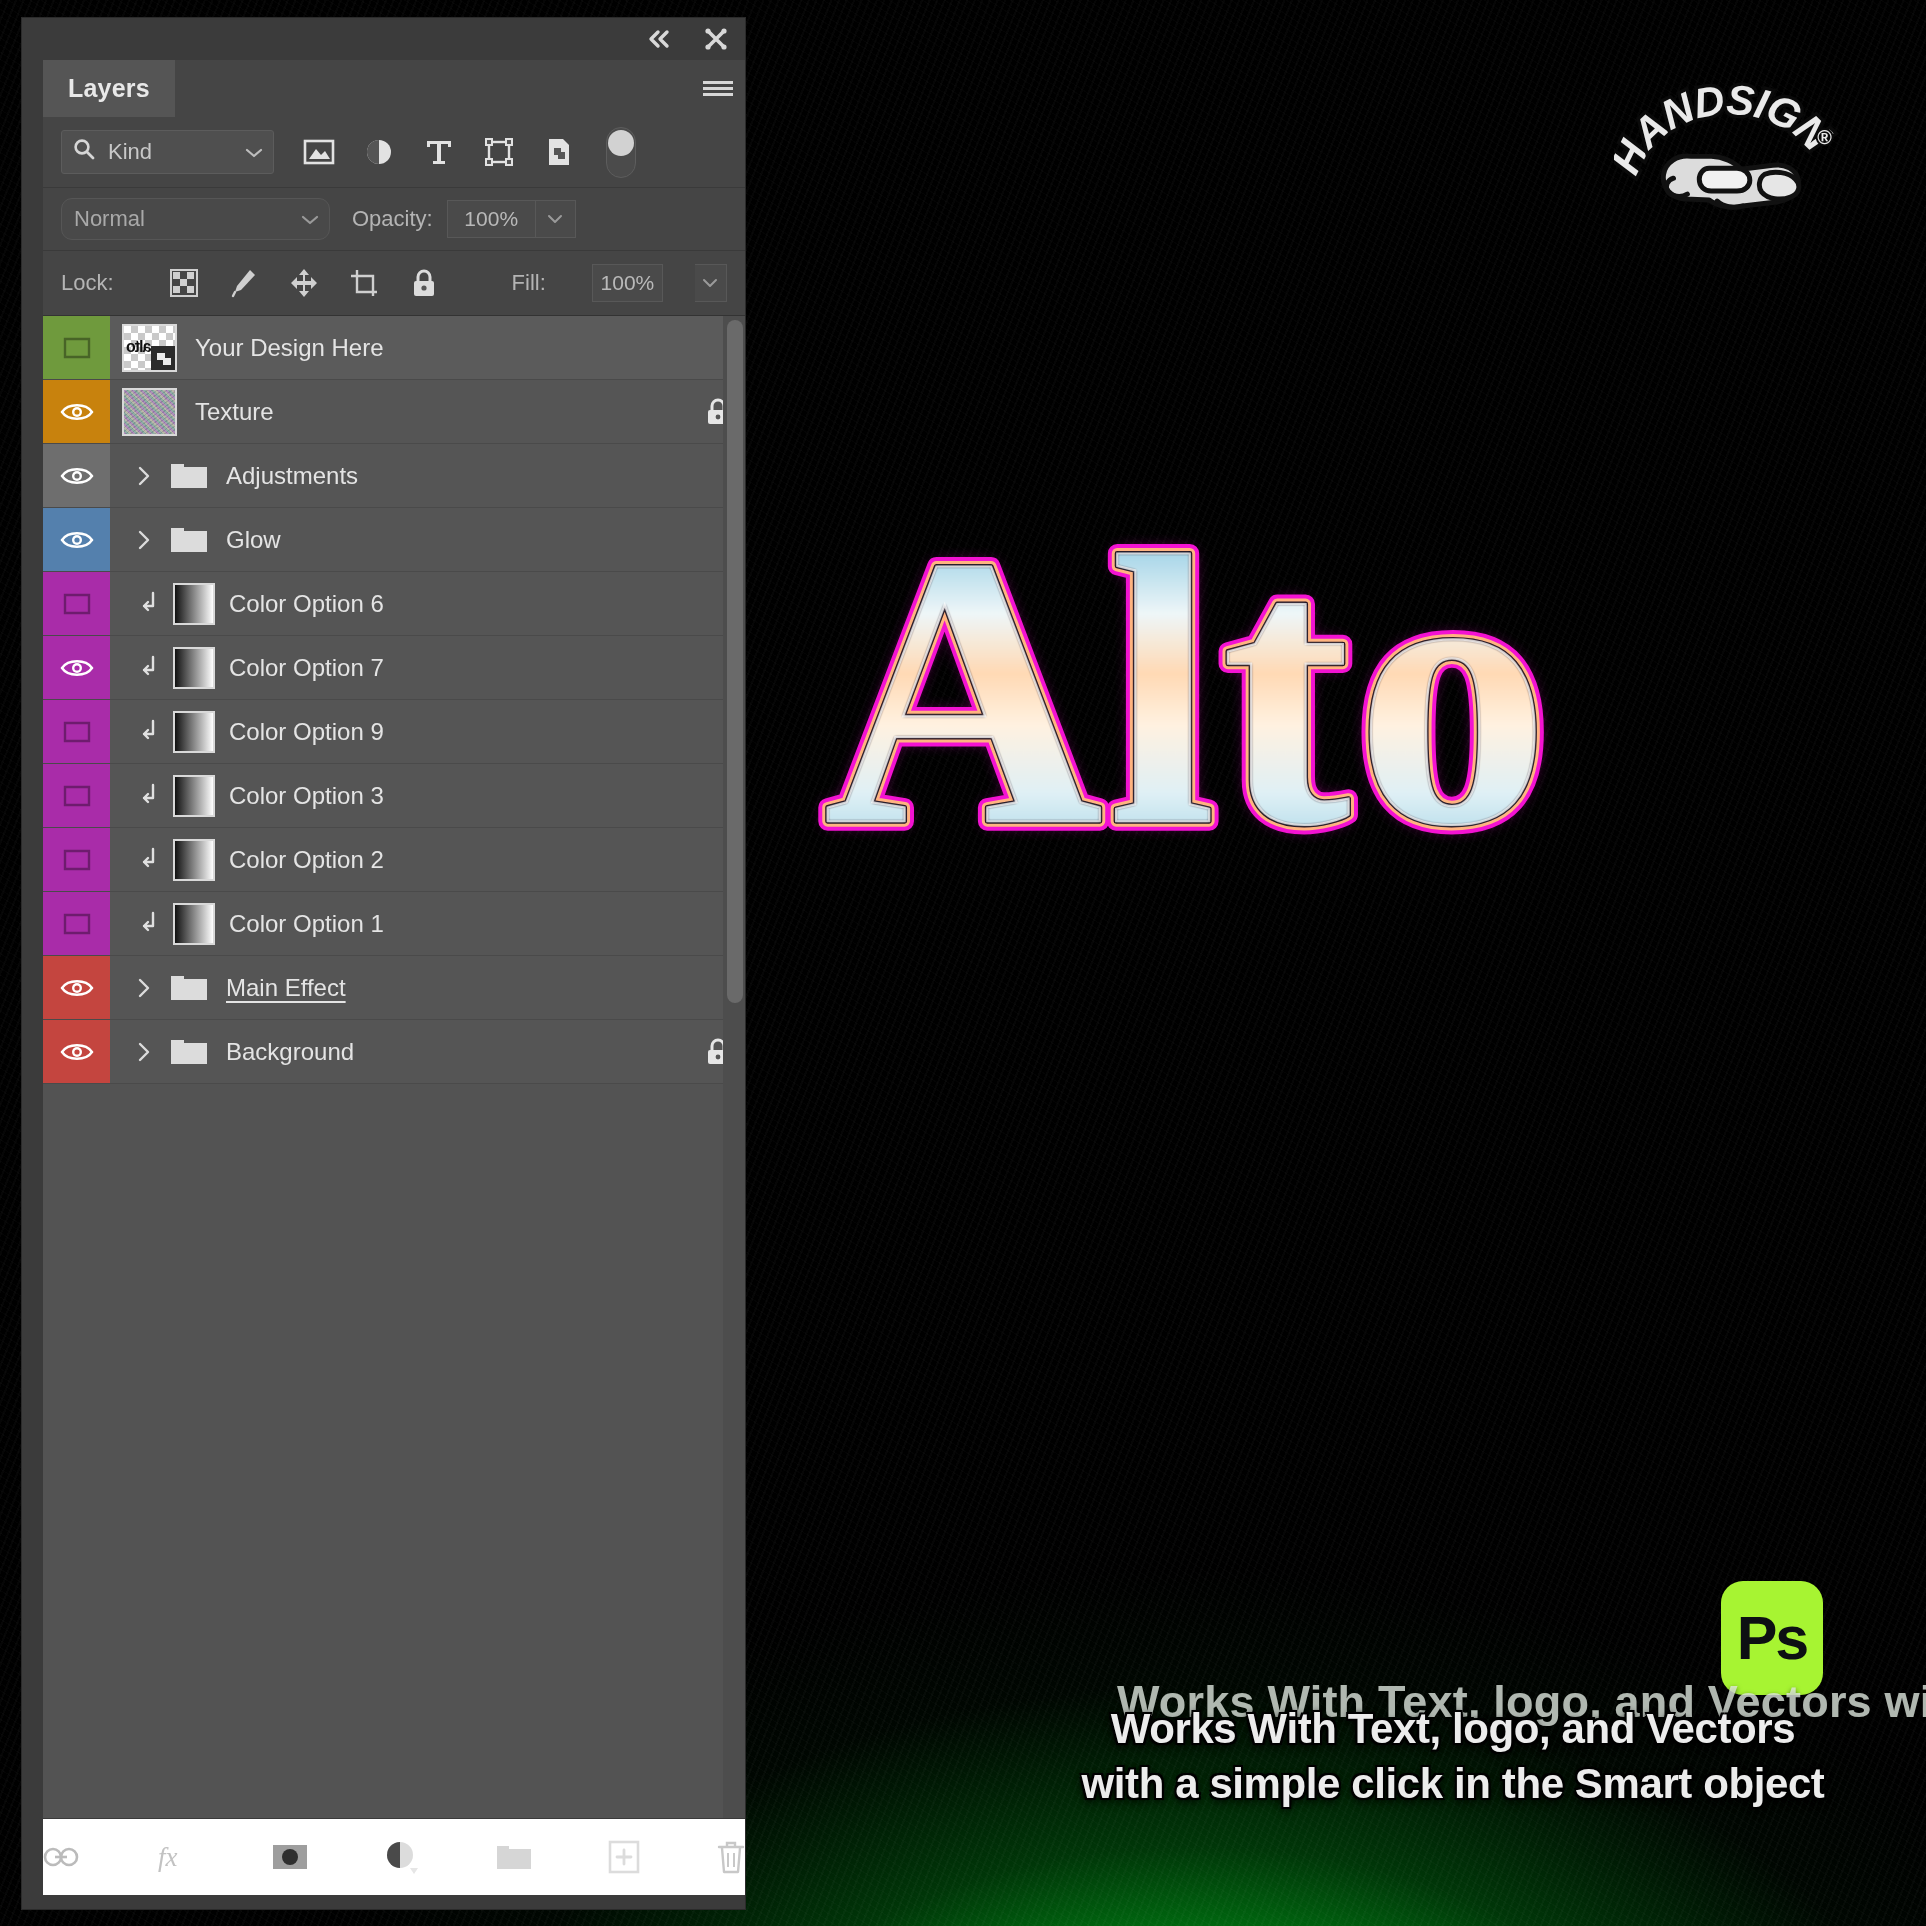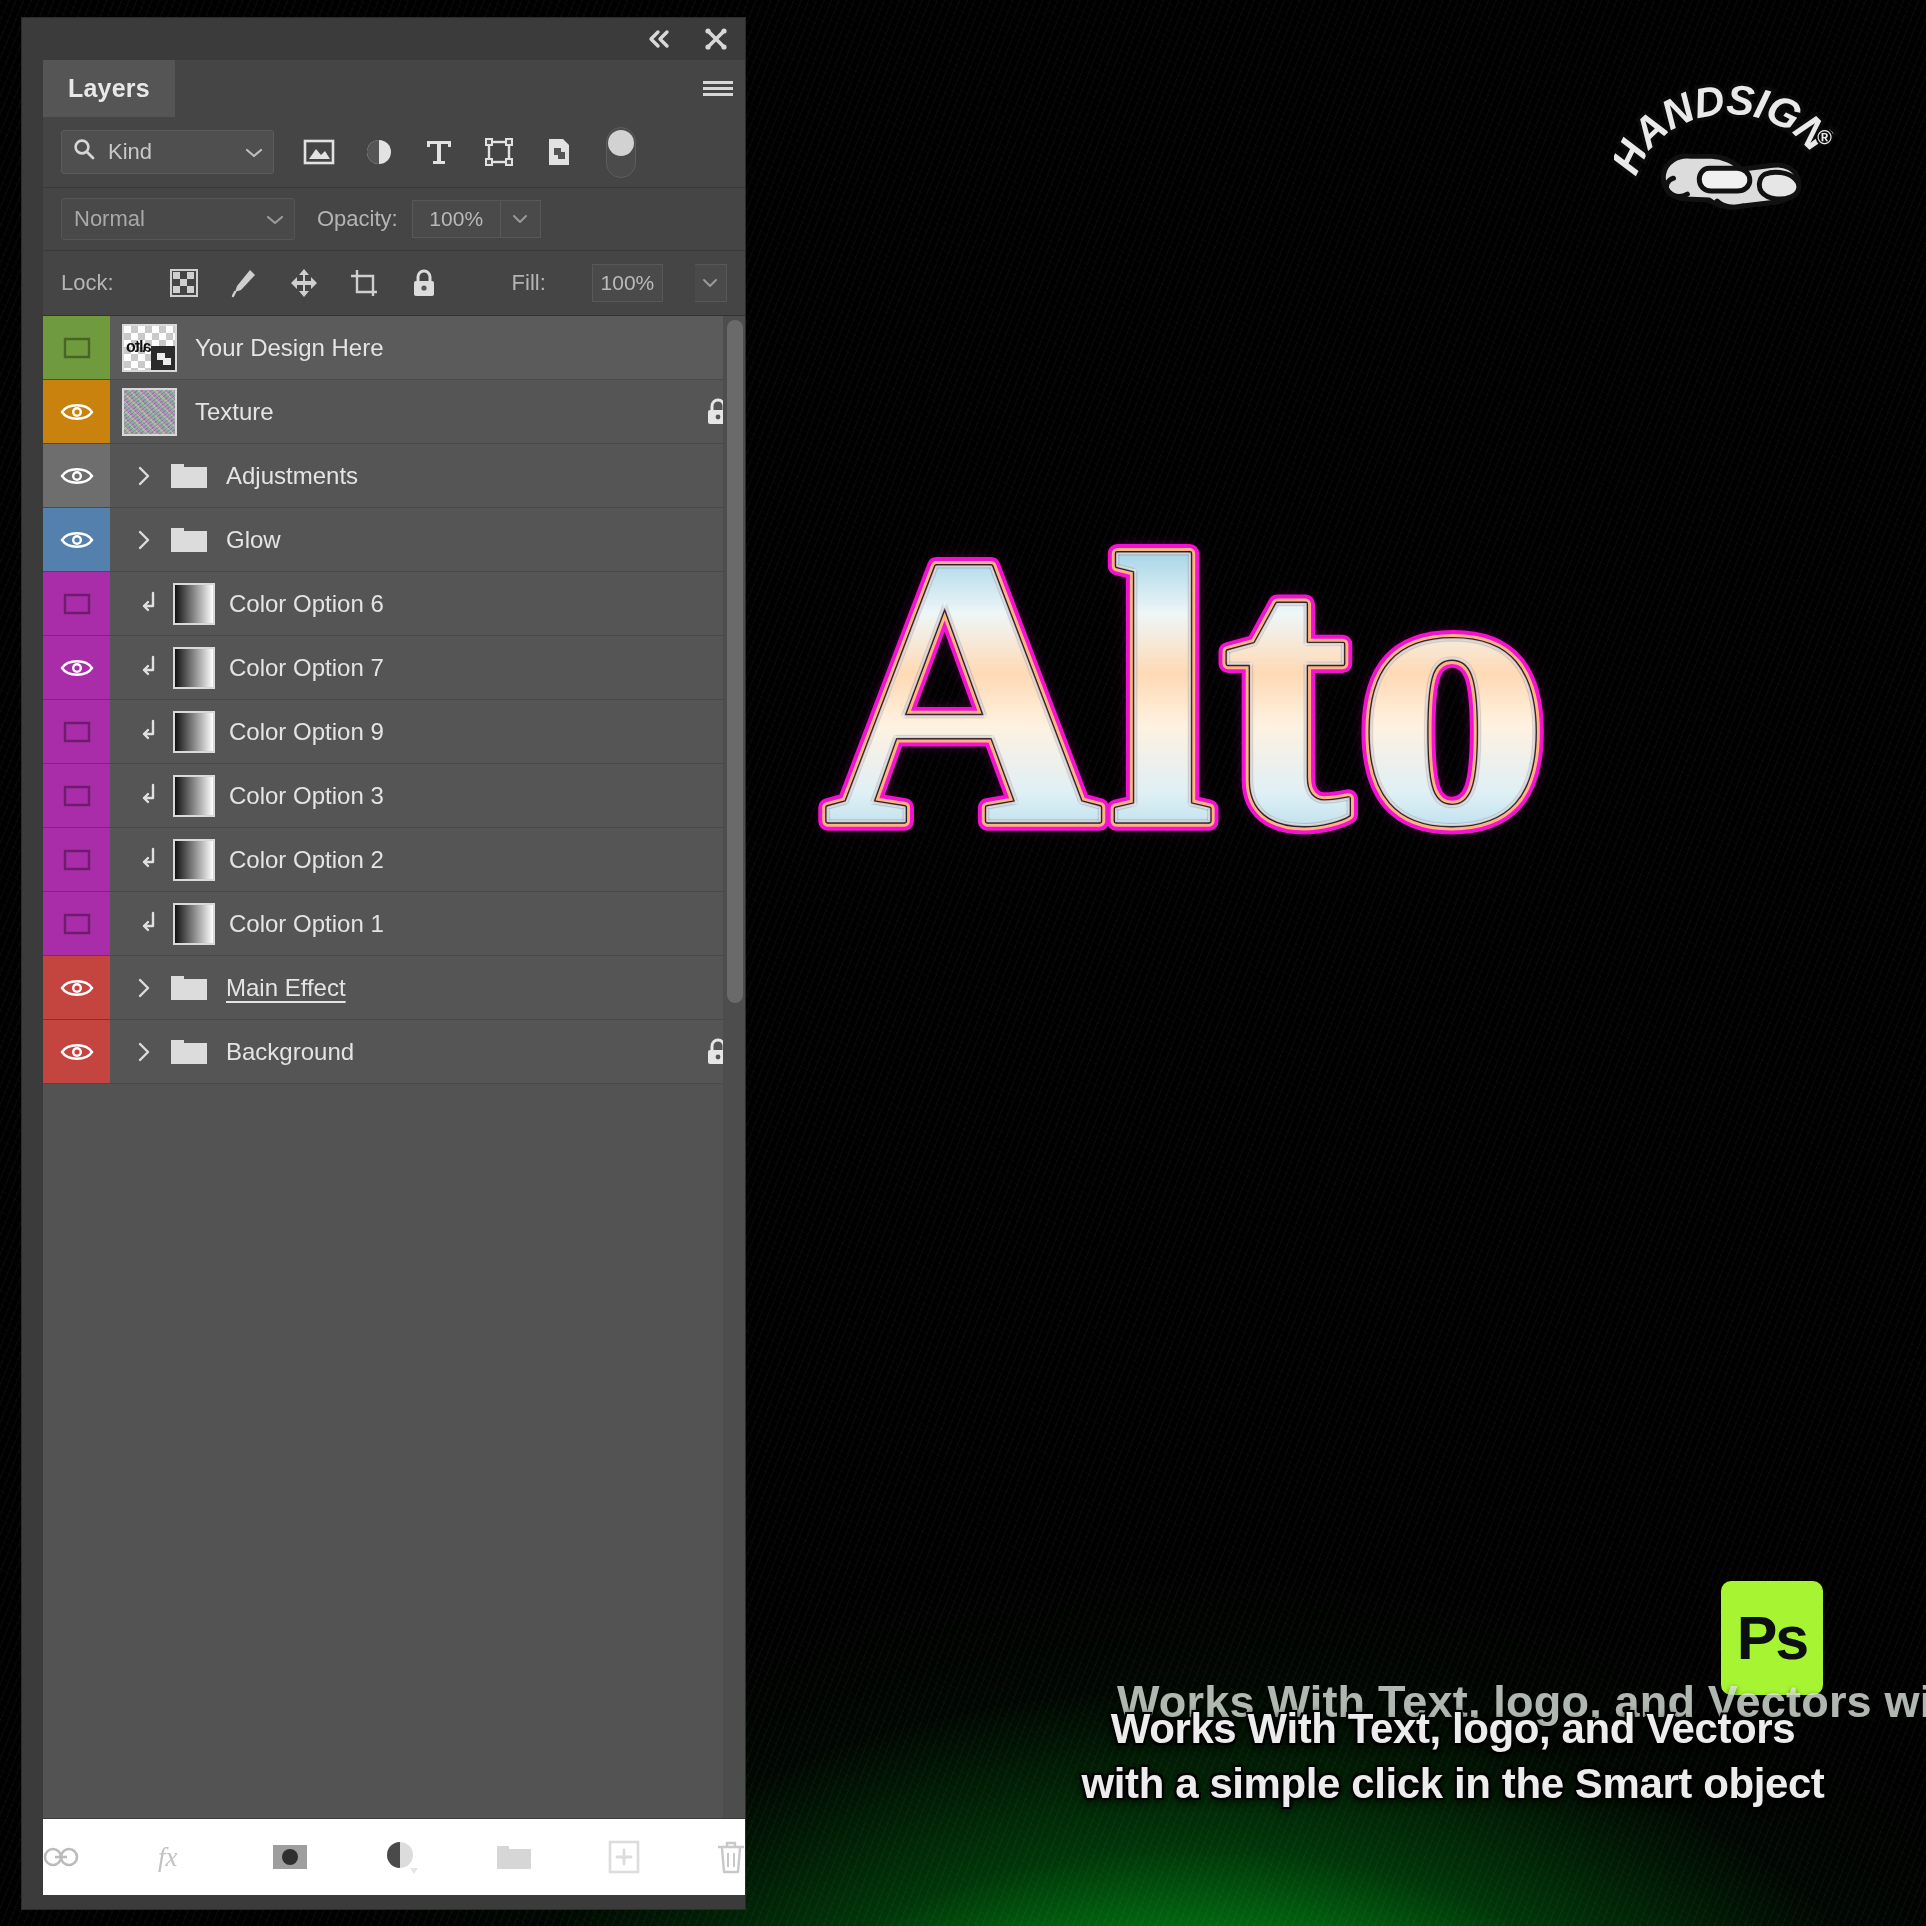--- a/index.html
+++ b/index.html
@@ -36,21 +36,21 @@
     position: absolute; left: 812px; top: 465px;
     width: 1148px; height: 475px;
     display: flex; align-items: center; gap: 6px;
   }
   .chrome-word svg { width: 100%; height: 100%; overflow: visible; }
 
   
   .ps-badge {
     position: absolute; left: 1721px; top: 1581px;
     width: 102px; height: 114px;
-    border-radius: 10px;
+    border-radius: 22px;
     display: flex; align-items: center; justify-content: center;
     font-weight: bold; font-size: 61px; letter-spacing: -2px;
     color: #0d1013;
     font-family: "Liberation Sans", sans-serif;
   }
 
   
   .ghost-line {
     position: absolute; left: 1117px; top: 1676px;
     font-size: 45px; font-weight: 600;
@@ -127,22 +127,22 @@
     display: flex; align-items: flex-start; justify-content: center; padding-top: 2px;
   }
   .toggle-knob { width: 26px; height: 26px; border-radius: 50%; background: #d2d2d2; }
 
   .blendrow {
     height: 63px; background: #454545; flex: none;
     display: flex; align-items: center; padding: 0 18px;
     border-bottom: 1px solid #3a3a3a;
   }
   .blend-select {
-    width: 234px; height: 42px; background: #494949;
-    border: 1px solid #565656; border-radius: 3px;
+    width: 269px; height: 42px; background: #494949;
+    border: 1px solid #565656; border-radius: 11px;
     display: flex; align-items: center; padding: 0 12px;
     color: #a9a9a9; font-size: 22px; position: relative;
   }
   .blend-select .caret { position: absolute; right: 10px; }
   .opacity-label { color: #b4b4b4; font-size: 22px; margin-left: 22px; }
   .num-box {
     margin-left: 14px; width: 89px; height: 38px; background: #4a4a4a;
     border: 1px solid #585858; display: flex; align-items: center; justify-content: center;
     color: #b9b9b9; font-size: 21px;
   }

